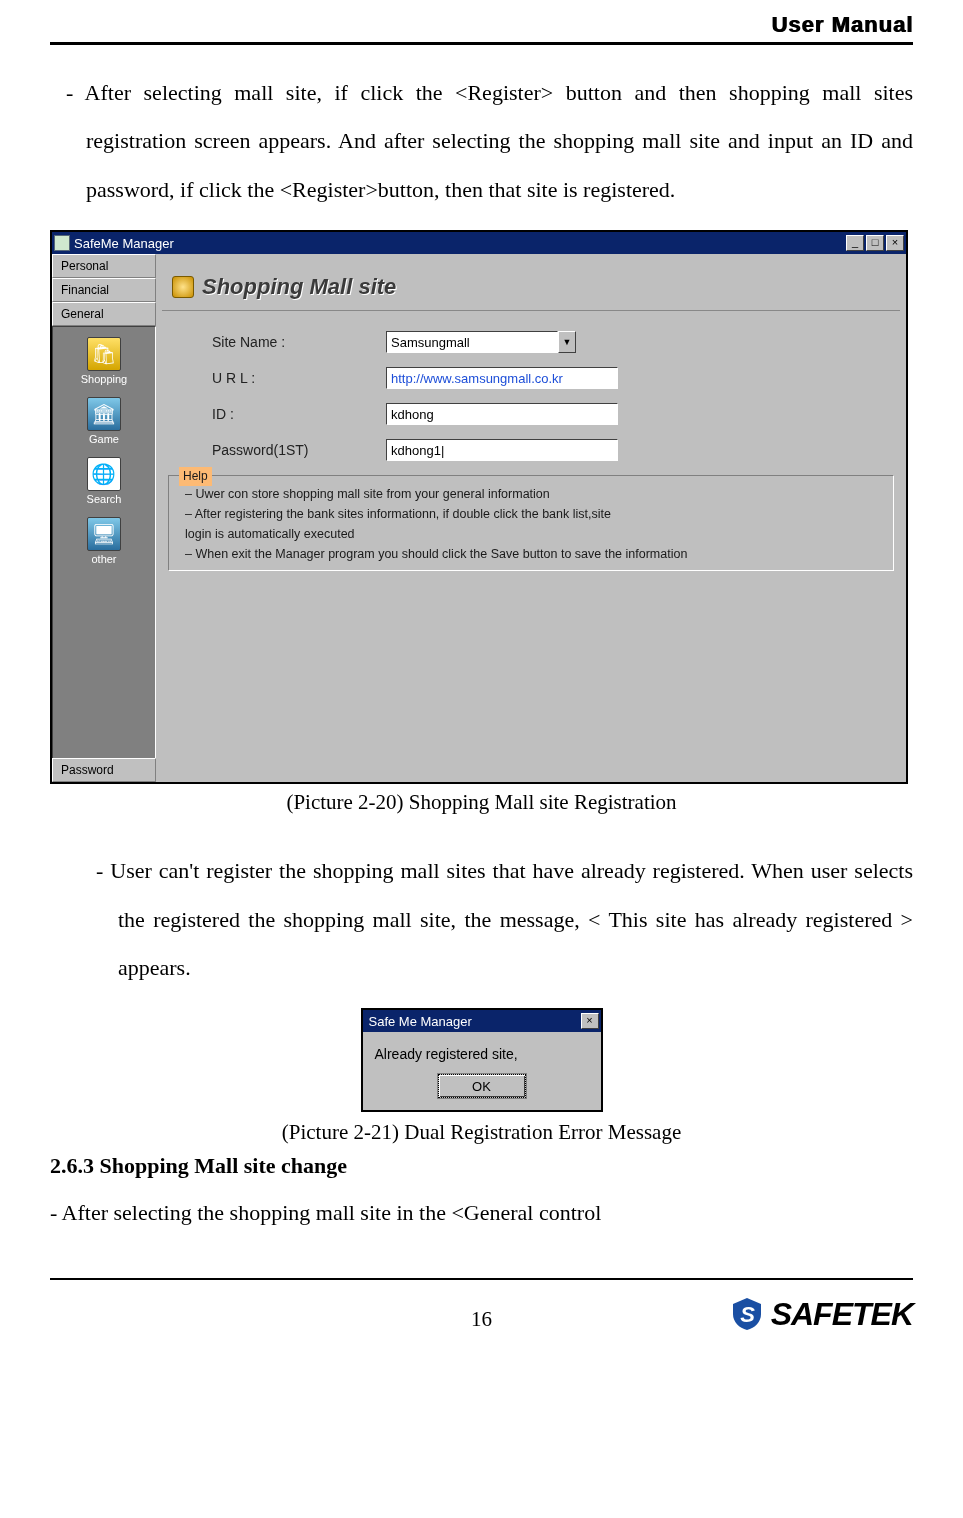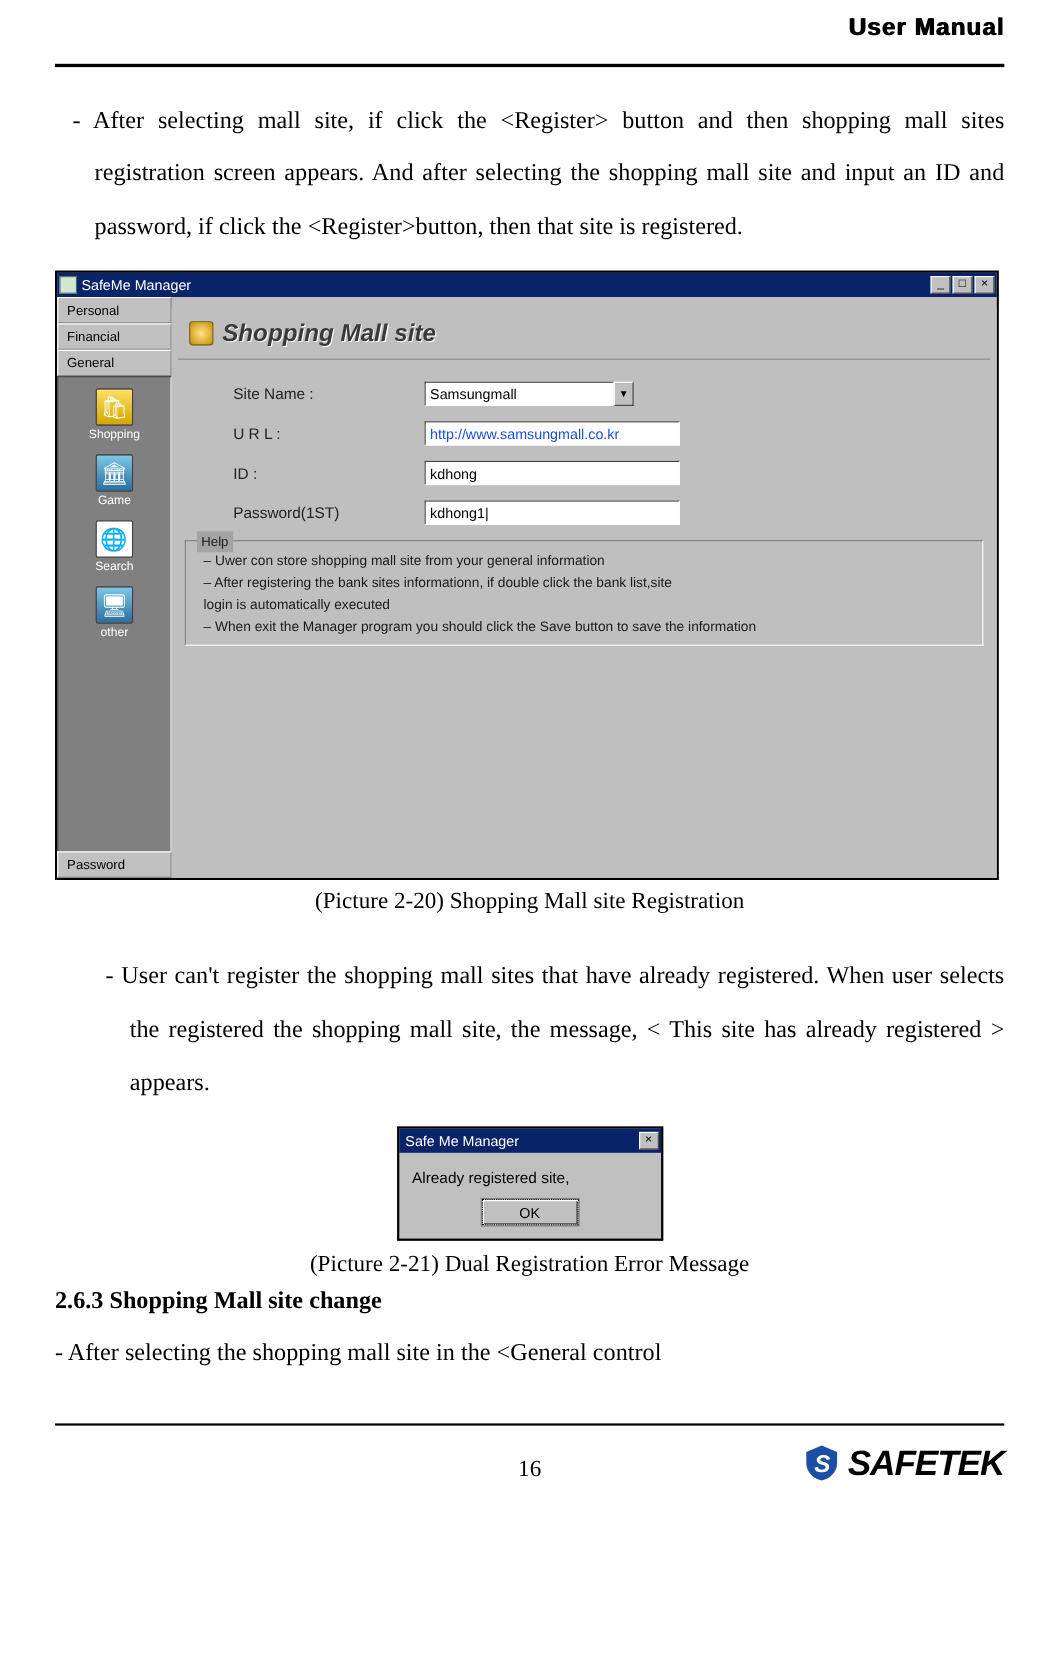--- a/index.html
+++ b/index.html
@@ -14,21 +14,21 @@
   .page {
     padding: 12px 50px 20px 50px;
   }
   .header-title {
     text-align: right;
     font-weight: bold;
     font-size: 22px;
     font-family: Arial, sans-serif;
     letter-spacing: 1px;
     text-shadow: 1px 0 0 #000;
-    padding-bottom: 20px;
+    padding-bottom: 4px;
   }
   .hr-thick {
     border: 0;
     border-top: 3px solid #000;
     margin: 0 0 24px 0;
   }
   .body-text {
     font-size: 22px;
     line-height: 2.2;
     text-align: justify;
@@ -295,21 +295,21 @@
     padding: 8px 16px 6px 16px;
     position: relative;
     font-size: 12.5px;
     color: #1a1a1a;
     line-height: 1.6;
   }
   .help-legend {
     position: absolute;
     top: -9px;
     left: 10px;
-    background: #a3a3a3;
+    background: #fdba74;
     padding: 0 4px;
     font-size: 12px;
   }
   .save-row {
     text-align: right;
     padding: 6px 10px 0 0;
   }
 
   
   .dlg-wrap {

